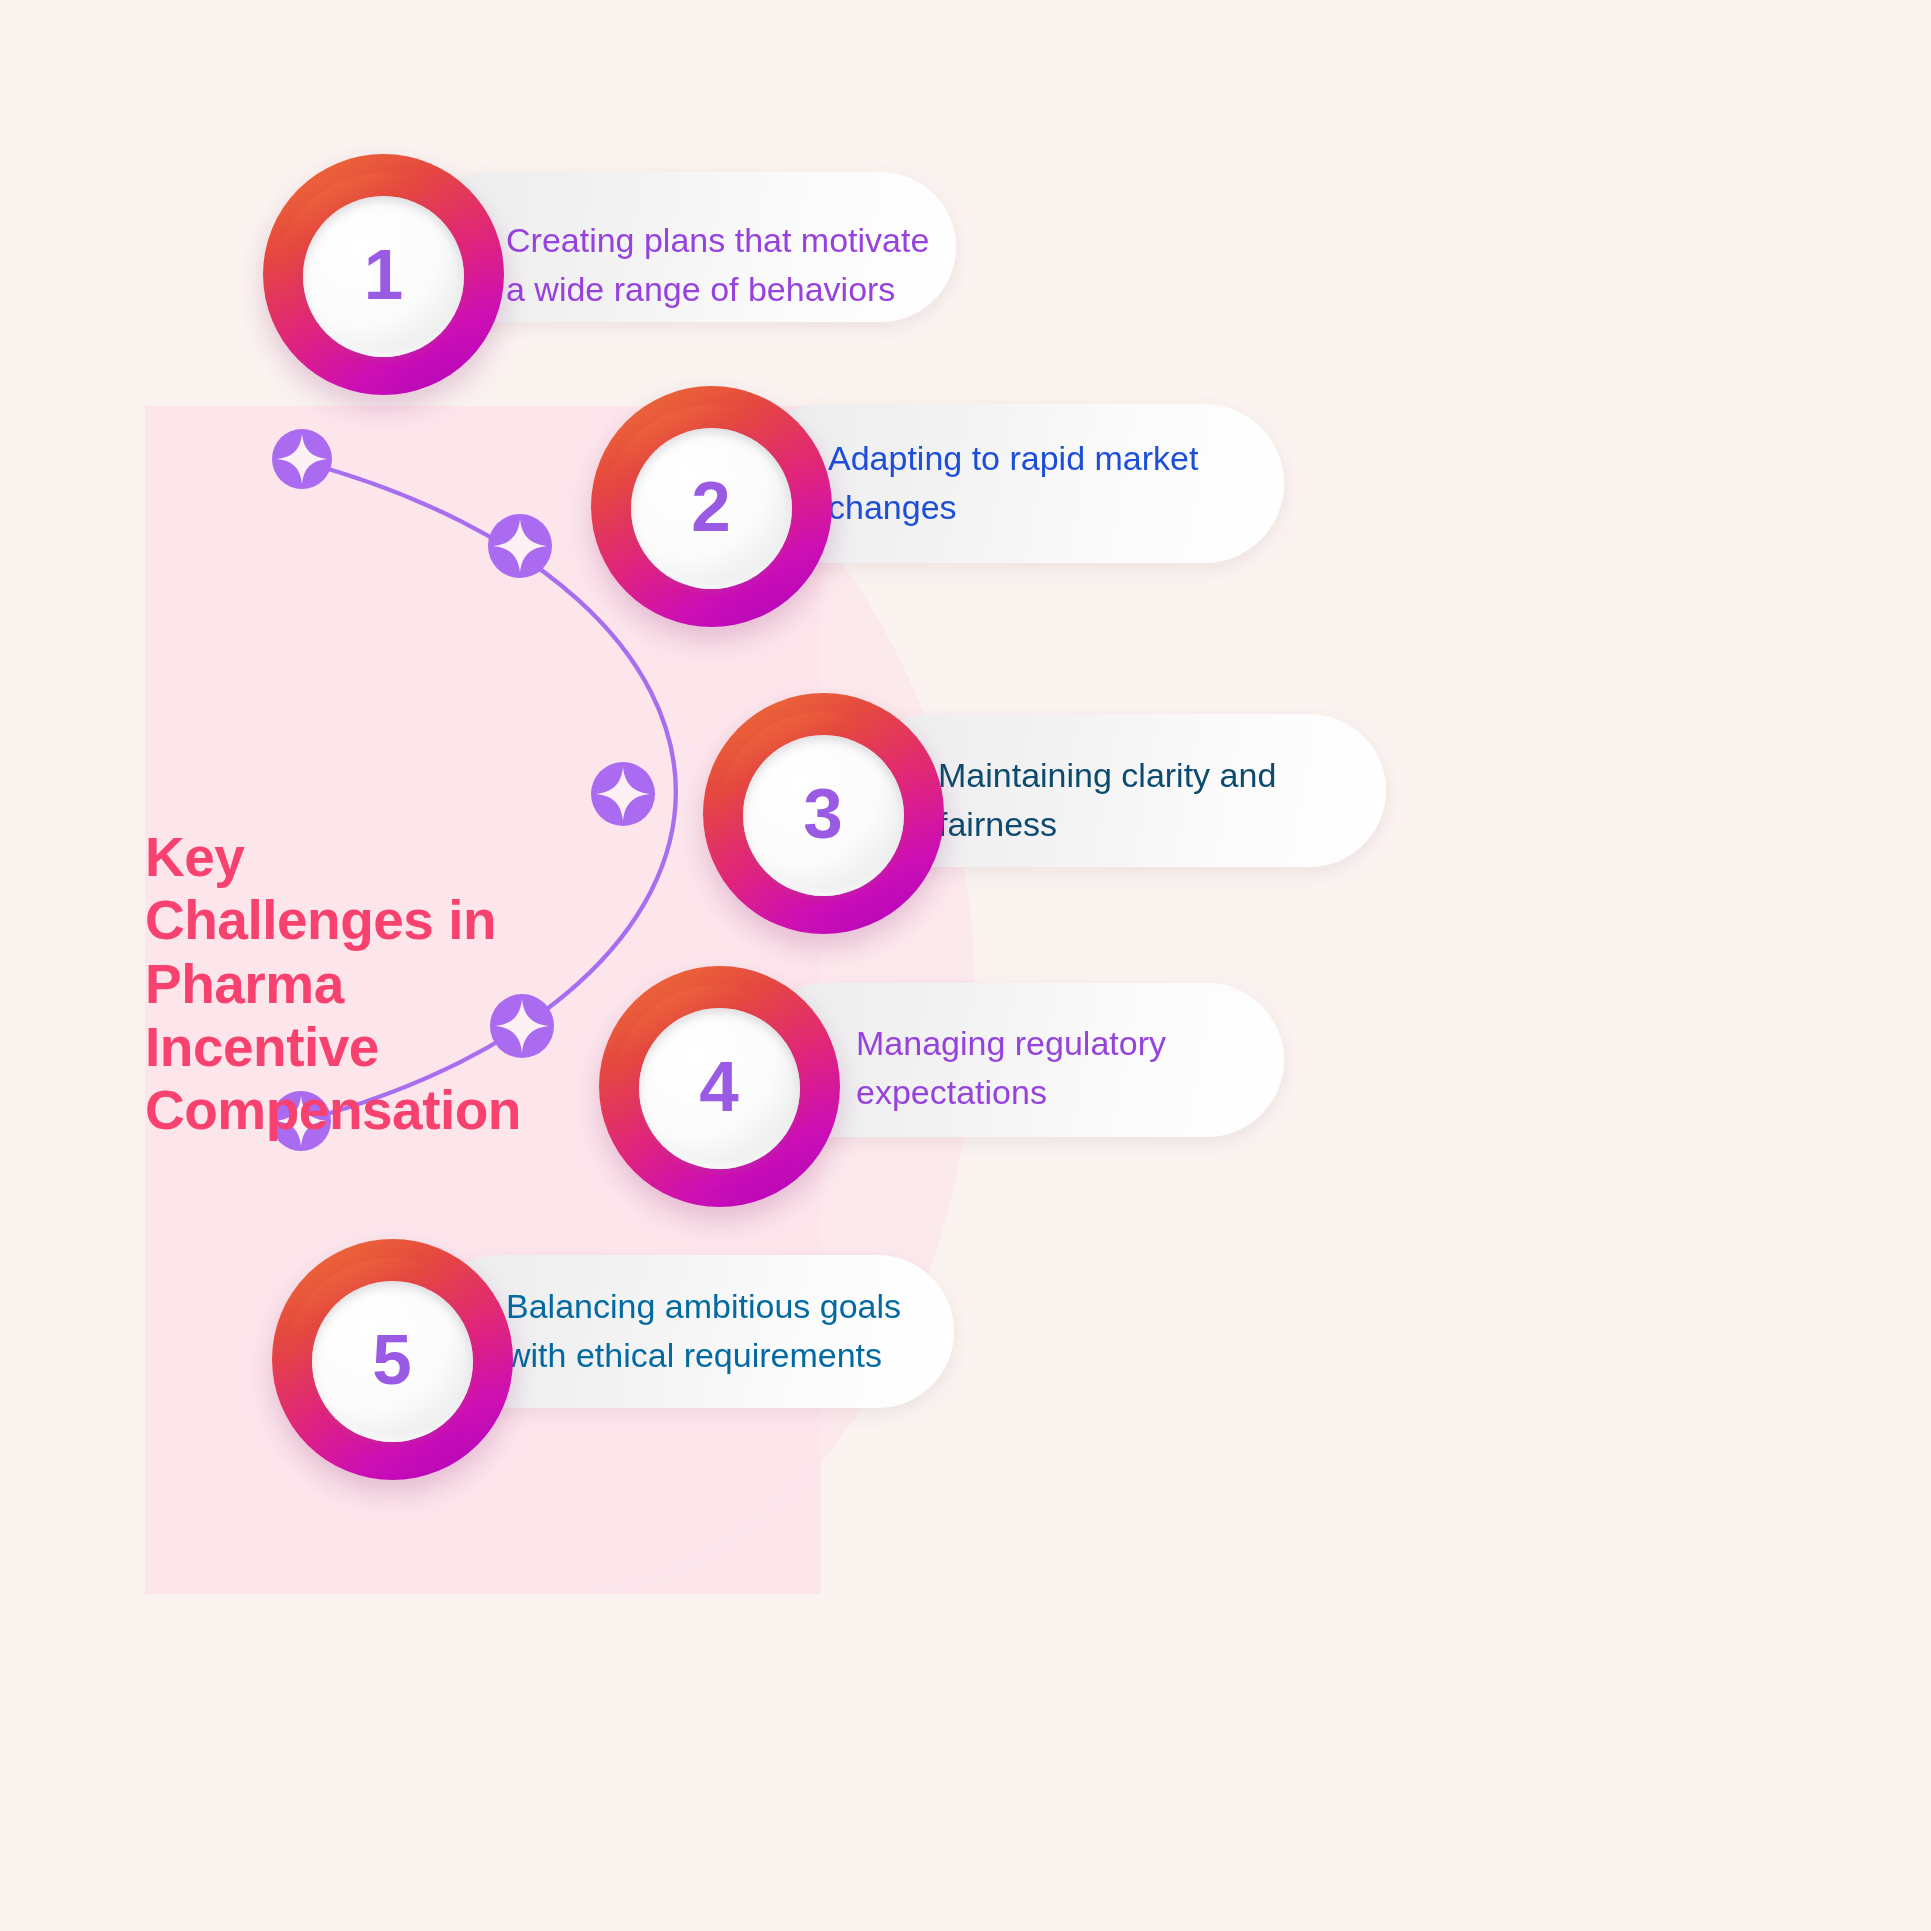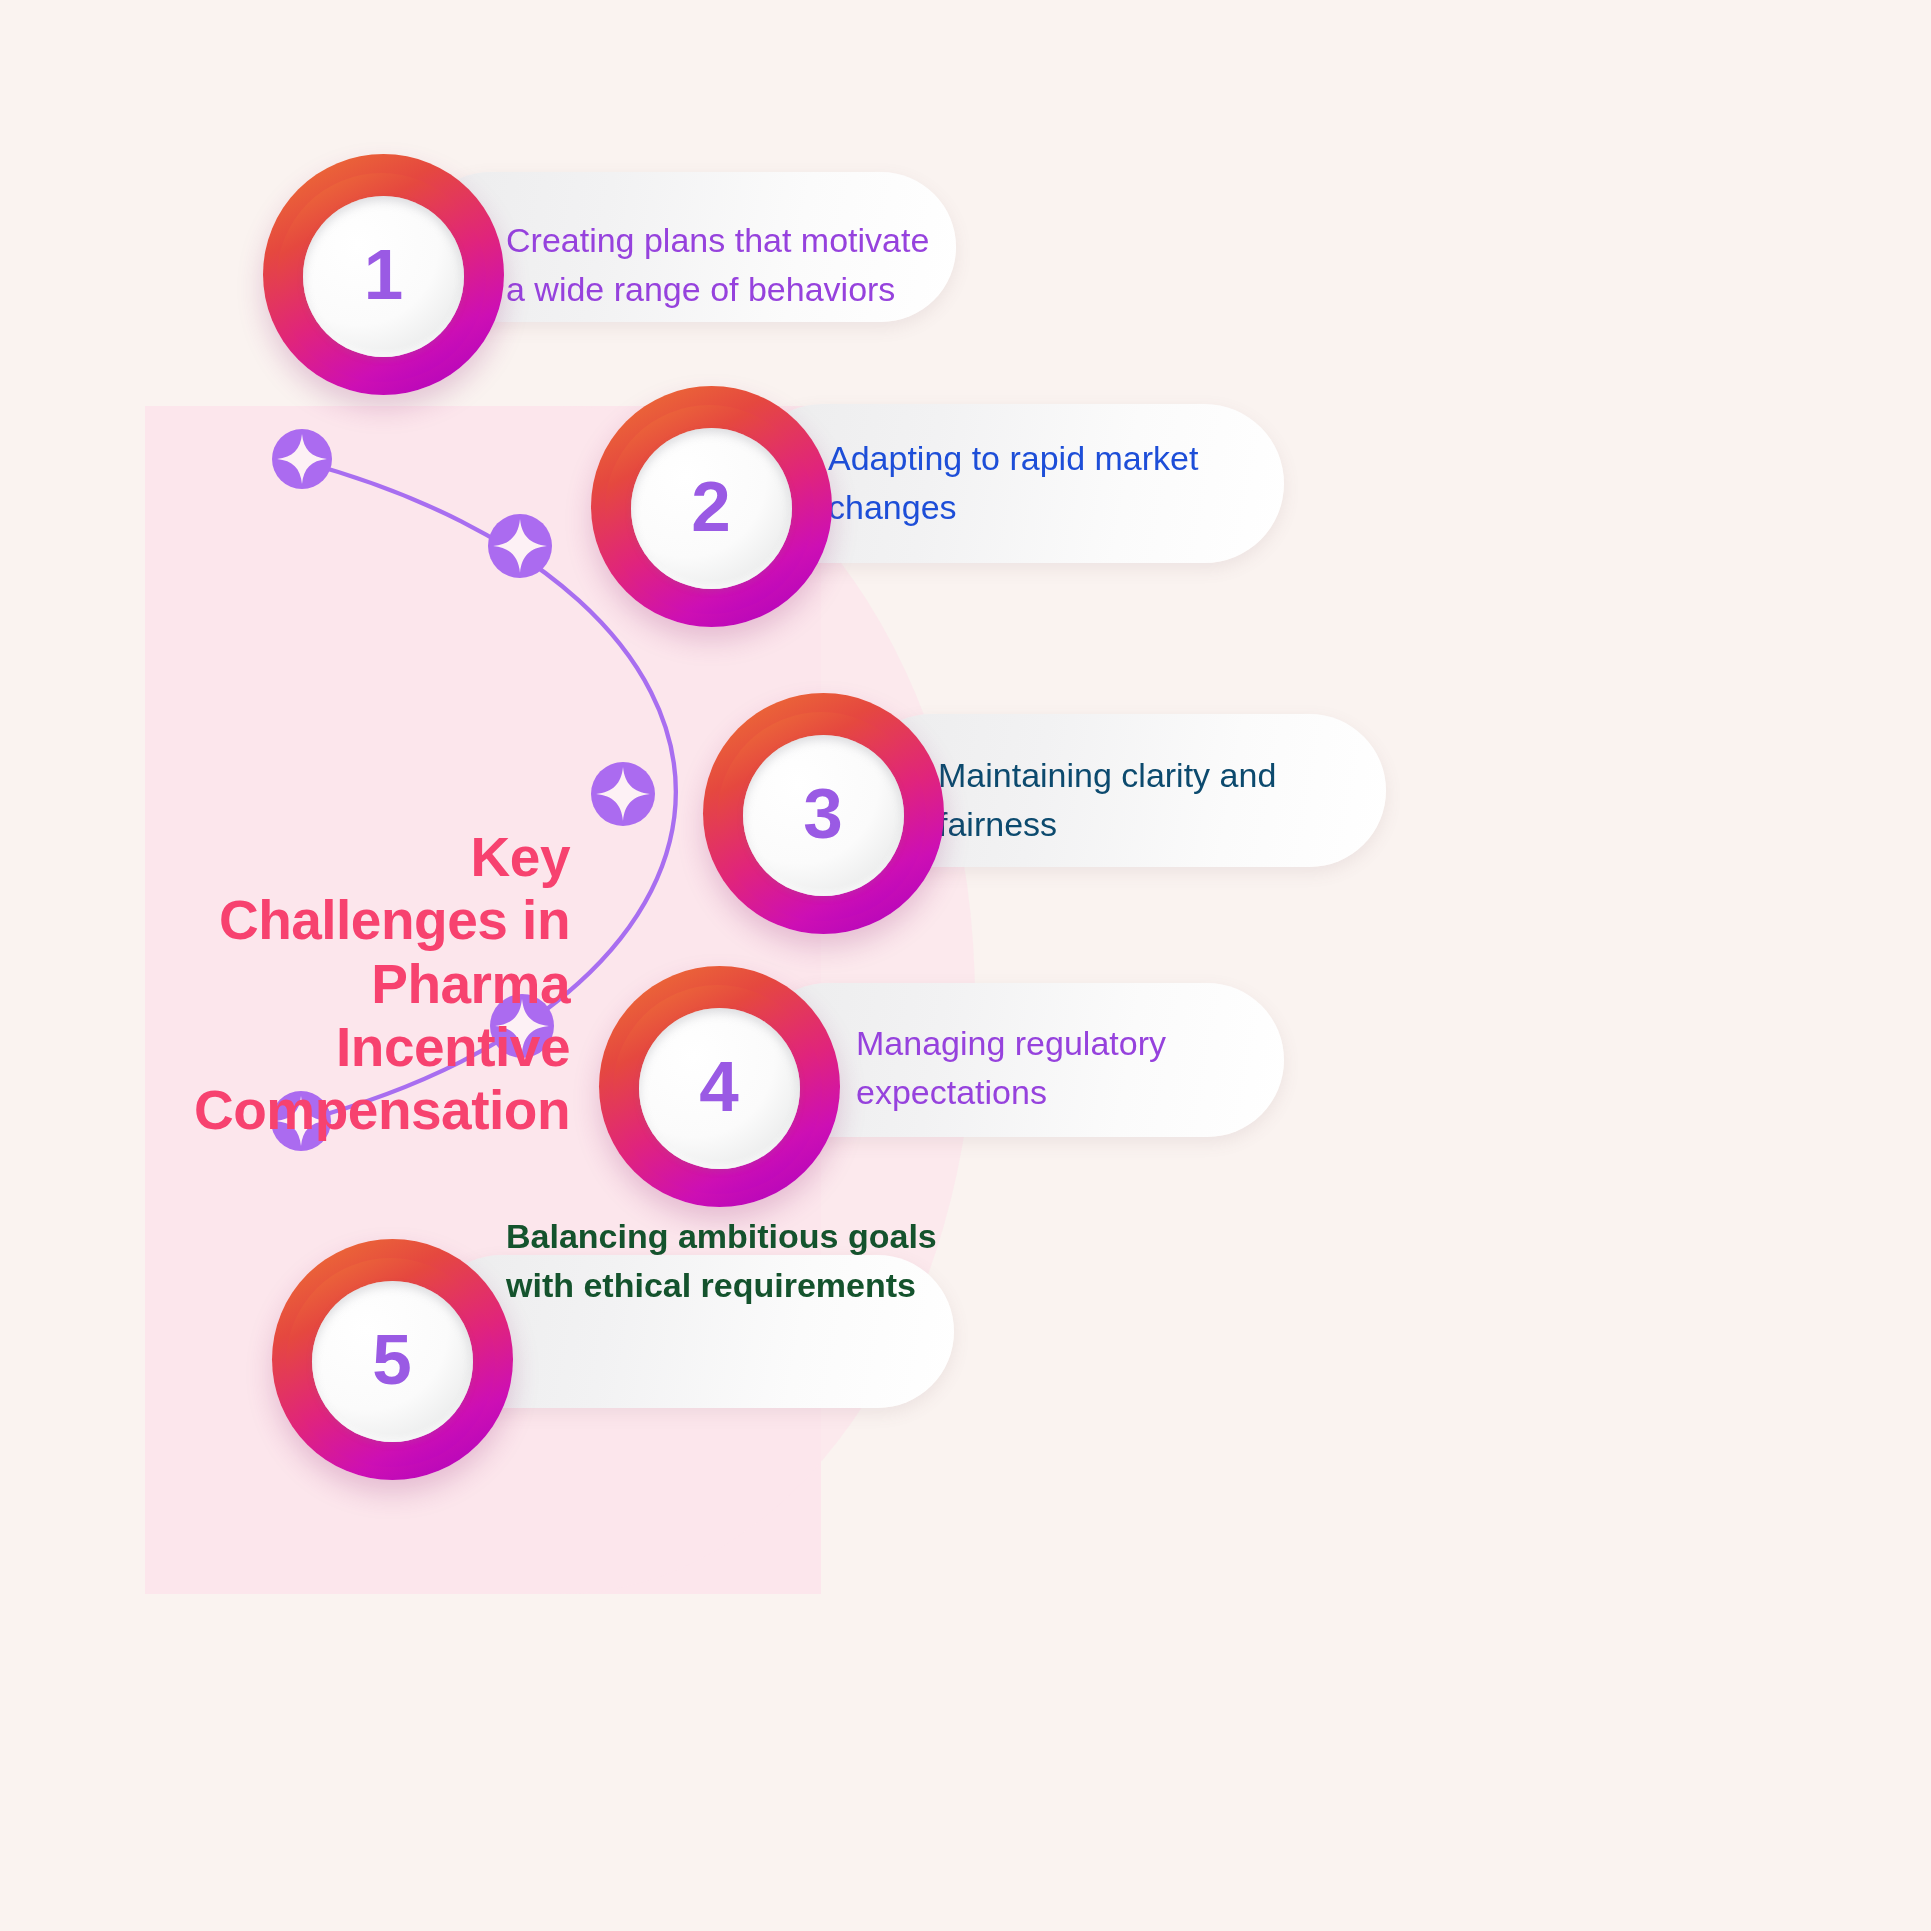--- a/index.html
+++ b/index.html
@@ -56,21 +56,21 @@
     justify-content: center;
   }
   .sparkle svg { display: block; }
 
   
   .center-title {
     position: absolute;
     left: 145px;
     top: 826px;
     width: 425px;
-    text-align: right;
+    text-align: left;
     font-weight: 800;
     font-size: 55px;
     line-height: 1.15;
     letter-spacing: -0.5px;
     color: #f7426f;
     white-space: pre-line;
   }
   .pill {
     position: absolute;
     border-radius: 965px;
@@ -210,21 +210,21 @@
       <div class="pill-text" style="left: 832px; top: 1019px; width: 454px; color: rgb(150, 66, 221); margin-left: 24px;">Managing regulatory
 expectations</div>
       <div class="badge" style="left: 599px; top: 966px;">
         <div class="ring-outer"></div>
         <div class="ring-inner"></div>
         <div class="disc">
           <span class="num">4</span>
         </div>
       </div>
       <div class="pill" style="left: 425px; top: 1255px; width: 529px; height: 153px;"></div>
-      <div class="pill-text" style="left: 506px; top: 1212px; width: 454px; color: #14532d; font-weight: bold;">Balancing ambitious goals
+      <div class="pill-text" style="left: 506px; top: 1282px; width: 454px; color: #0369a1;">Balancing ambitious goals
 with ethical requirements</div>
       <div class="badge" style="left: 272px; top: 1239px;">
         <div class="ring-outer"></div>
         <div class="ring-inner"></div>
         <div class="disc">
           <span class="num">5</span>
         </div>
       </div>
     </div>
 

